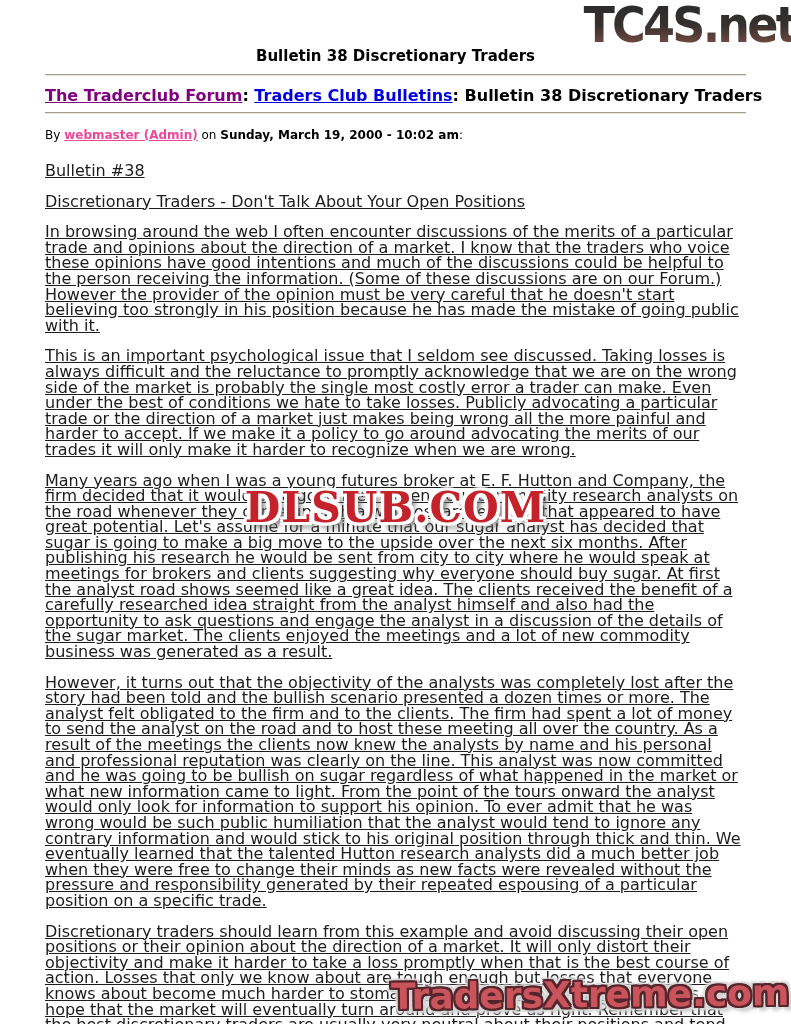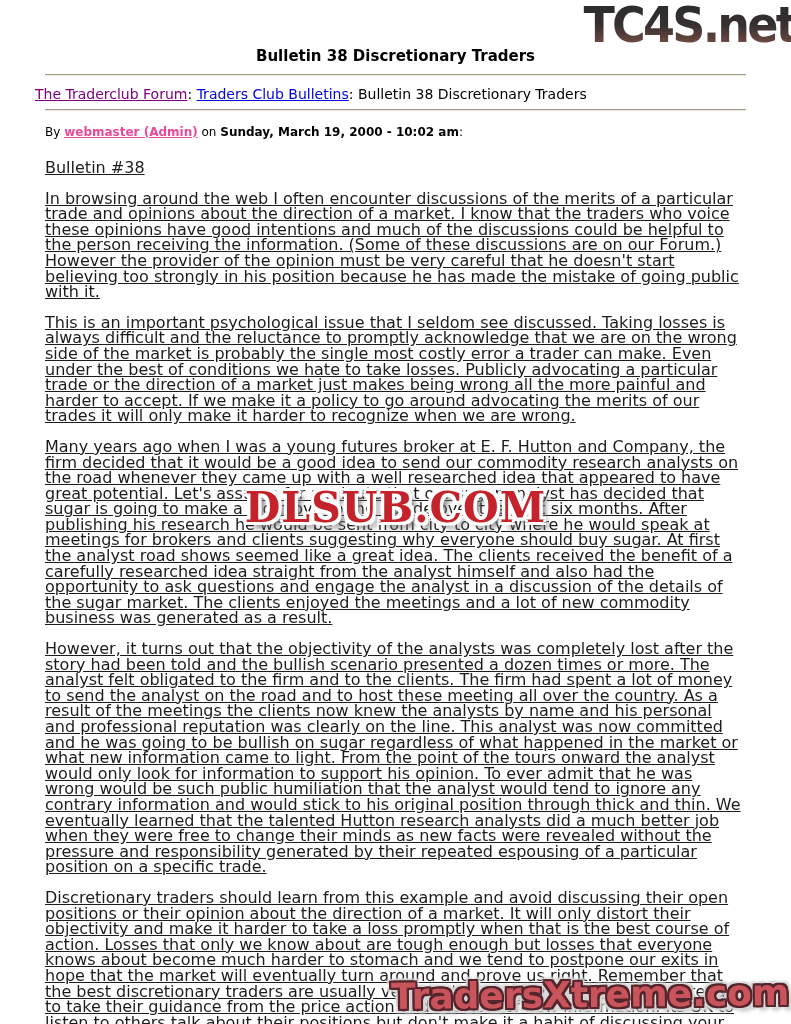--- a/index.html
+++ b/index.html
@@ -46,23 +46,23 @@
     border: none;
     height: 0;
     border-top: 1px solid #a39b8c;
     border-bottom: 1px solid #ece7da;
     margin: 8px 45px 0 45px;
   }
   .rule.first { margin-top: 9px; }
   .rule.second { margin-top: 7px; }
 
   .breadcrumb {
-    margin: 10px 45px 0 35px;
-    font-size: 14px;
-    font-weight: normal;
+    margin: 10px 45px 0 45px;
+    font-size: 16px;
+    font-weight: bold;
     color: #000000;
     white-space: nowrap;
   }
   .breadcrumb a { text-decoration: underline; }
   .crumb-visited { color: #800080; }
   .crumb-link { color: #0000e0; }
 
   .byline {
     margin: 14px 45px 0 45px;
     font-size: 12px;
@@ -138,20 +138,21 @@
 <hr class="rule first">
 
 <div class="breadcrumb"><a href="#" class="crumb-visited">The Traderclub Forum</a><span>: </span><a href="#" class="crumb-link">Traders Club Bulletins</a><span>: </span><span>Bulletin 38 Discretionary Traders</span></div>
 
 <hr class="rule second">
 
 <div class="byline"><span>By </span><a href="#" class="author-link">webmaster (Admin)</a><span> on </span><span class="byline-date">Sunday, March 19, 2000 - 10:02 am</span><span>:</span></div>
 
 <div class="article">
   <p class="first">Bulletin #38</p>
+  <p>Discretionary Traders - Don't Talk About Your Open Positions</p>
   <p>In browsing around the web I often encounter discussions of the merits of a particular trade and opinions about the direction of a market. I know that the traders who voice these opinions have good intentions and much of the discussions could be helpful to the person receiving the information. (Some of these discussions are on our Forum.) However the provider of the opinion must be very careful that he doesn't start believing too strongly in his position because he has made the mistake of going public with it.</p>
   <p>This is an important psychological issue that I seldom see discussed. Taking losses is always difficult and the reluctance to promptly acknowledge that we are on the wrong side of the market is probably the single most costly error a trader can make. Even under the best of conditions we hate to take losses. Publicly advocating a particular trade or the direction of a market just makes being wrong all the more painful and harder to accept. If we make it a policy to go around advocating the merits of our trades it will only make it harder to recognize when we are wrong.</p>
   <p>Many years ago when I was a young futures broker at E. F. Hutton and Company, the firm decided that it would be a good idea to send our commodity research analysts on the road whenever they came up with a well researched idea that appeared to have great potential. Let's assume for a minute that our sugar analyst has decided that sugar is going to make a big move to the upside over the next six months. After publishing his research he would be sent from city to city where he would speak at meetings for brokers and clients suggesting why everyone should buy sugar. At first the analyst road shows seemed like a great idea. The clients received the benefit of a carefully researched idea straight from the analyst himself and also had the opportunity to ask questions and engage the analyst in a discussion of the details of the sugar market. The clients enjoyed the meetings and a lot of new commodity business was generated as a result.</p>
   <p>However, it turns out that the objectivity of the analysts was completely lost after the story had been told and the bullish scenario presented a dozen times or more. The analyst felt obligated to the firm and to the clients. The firm had spent a lot of money to send the analyst on the road and to host these meeting all over the country. As a result of the meetings the clients now knew the analysts by name and his personal and professional reputation was clearly on the line. This analyst was now committed and he was going to be bullish on sugar regardless of what happened in the market or what new information came to light. From the point of the tours onward the analyst would only look for information to support his opinion. To ever admit that he was wrong would be such public humiliation that the analyst would tend to ignore any contrary information and would stick to his original position through thick and thin. We eventually learned that the talented Hutton research analysts did a much better job when they were free to change their minds as new facts were revealed without the pressure and responsibility generated by their repeated espousing of a particular position on a specific trade.</p>
   <p>Discretionary traders should learn from this example and avoid discussing their open positions or their opinion about the direction of a market. It will only distort their objectivity and make it harder to take a loss promptly when that is the best course of action. Losses that only we know about are tough enough but losses that everyone knows about become much harder to stomach and we tend to postpone our exits in hope that the market will eventually turn around and prove us right. Remember that the best discretionary traders are usually very neutral about their positions and tend to take their guidance from the price action and the flow of new information. Its OK to listen to others talk about their positions but don't make it a habit of discussing your open trades. It will only cost you money, especially if you repeat your opinions often enough that you might actually start believing what you are saying.</p>
   <p>Fortunately, systematic traders seldom get married to a position. They enjoy the luxury of being able to</p>
 </div>
 
 <div class="watermark-center">DLSUB.COM</div>
 

